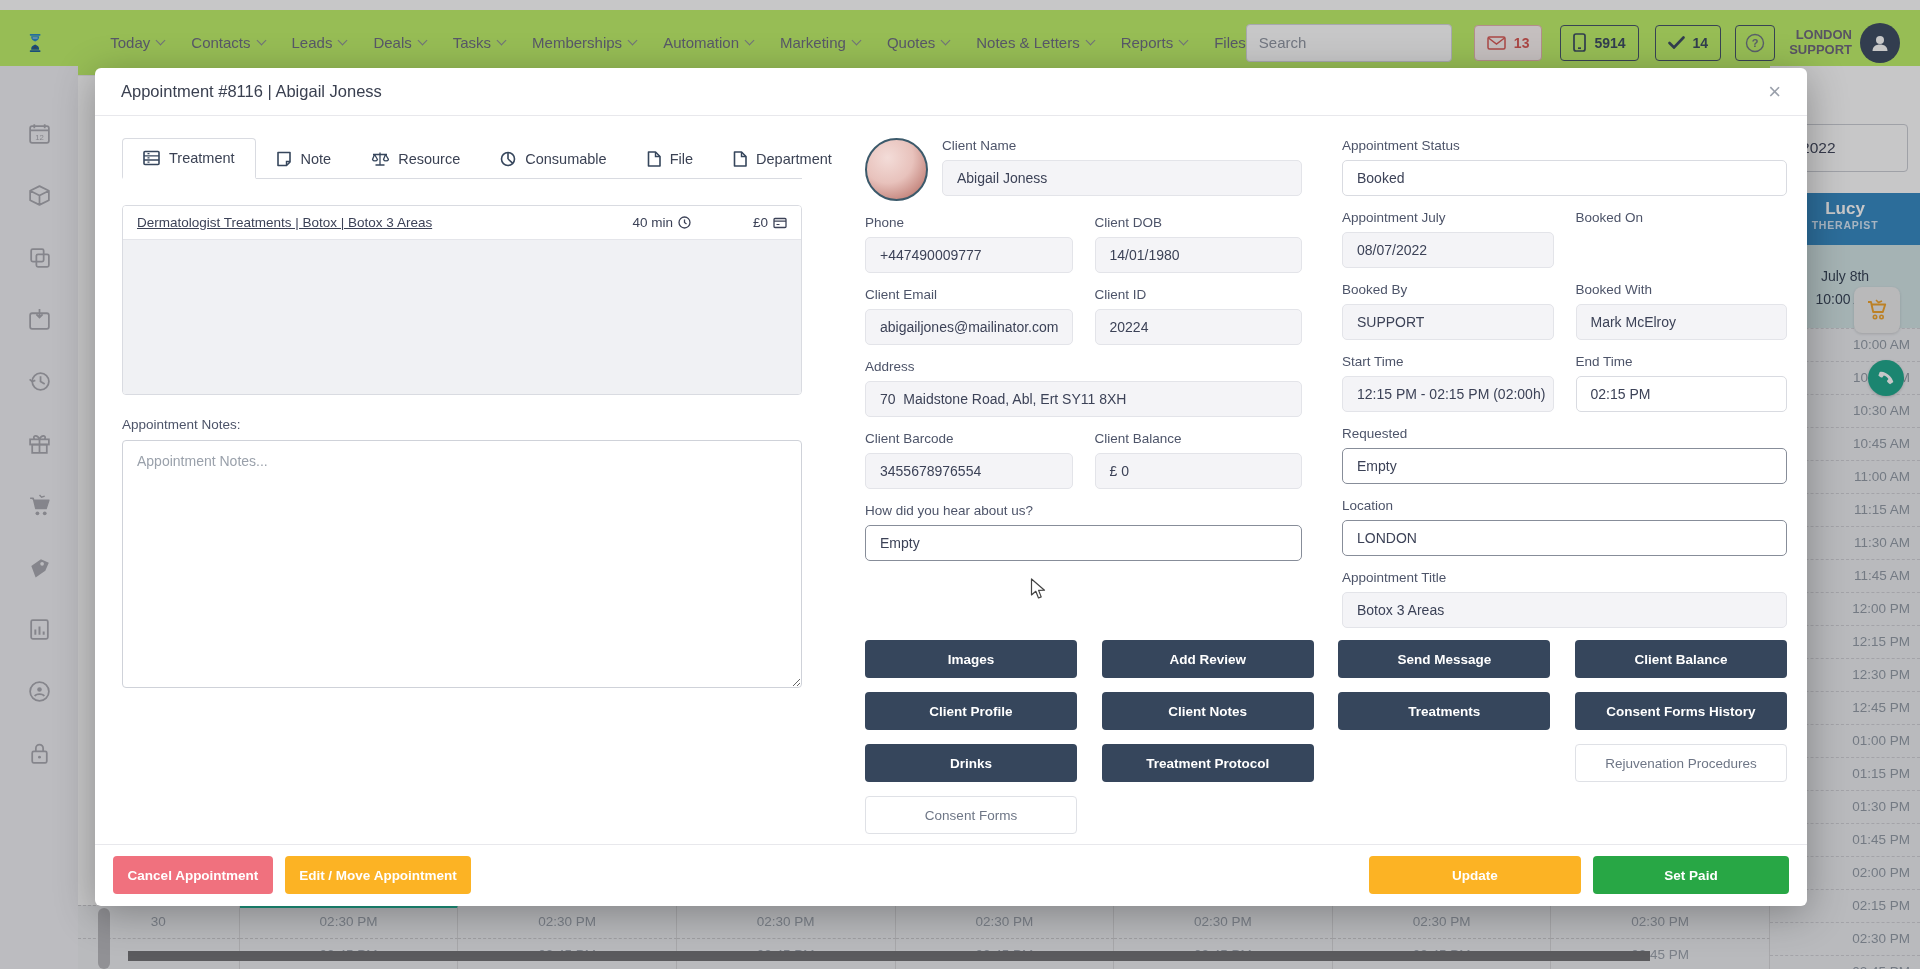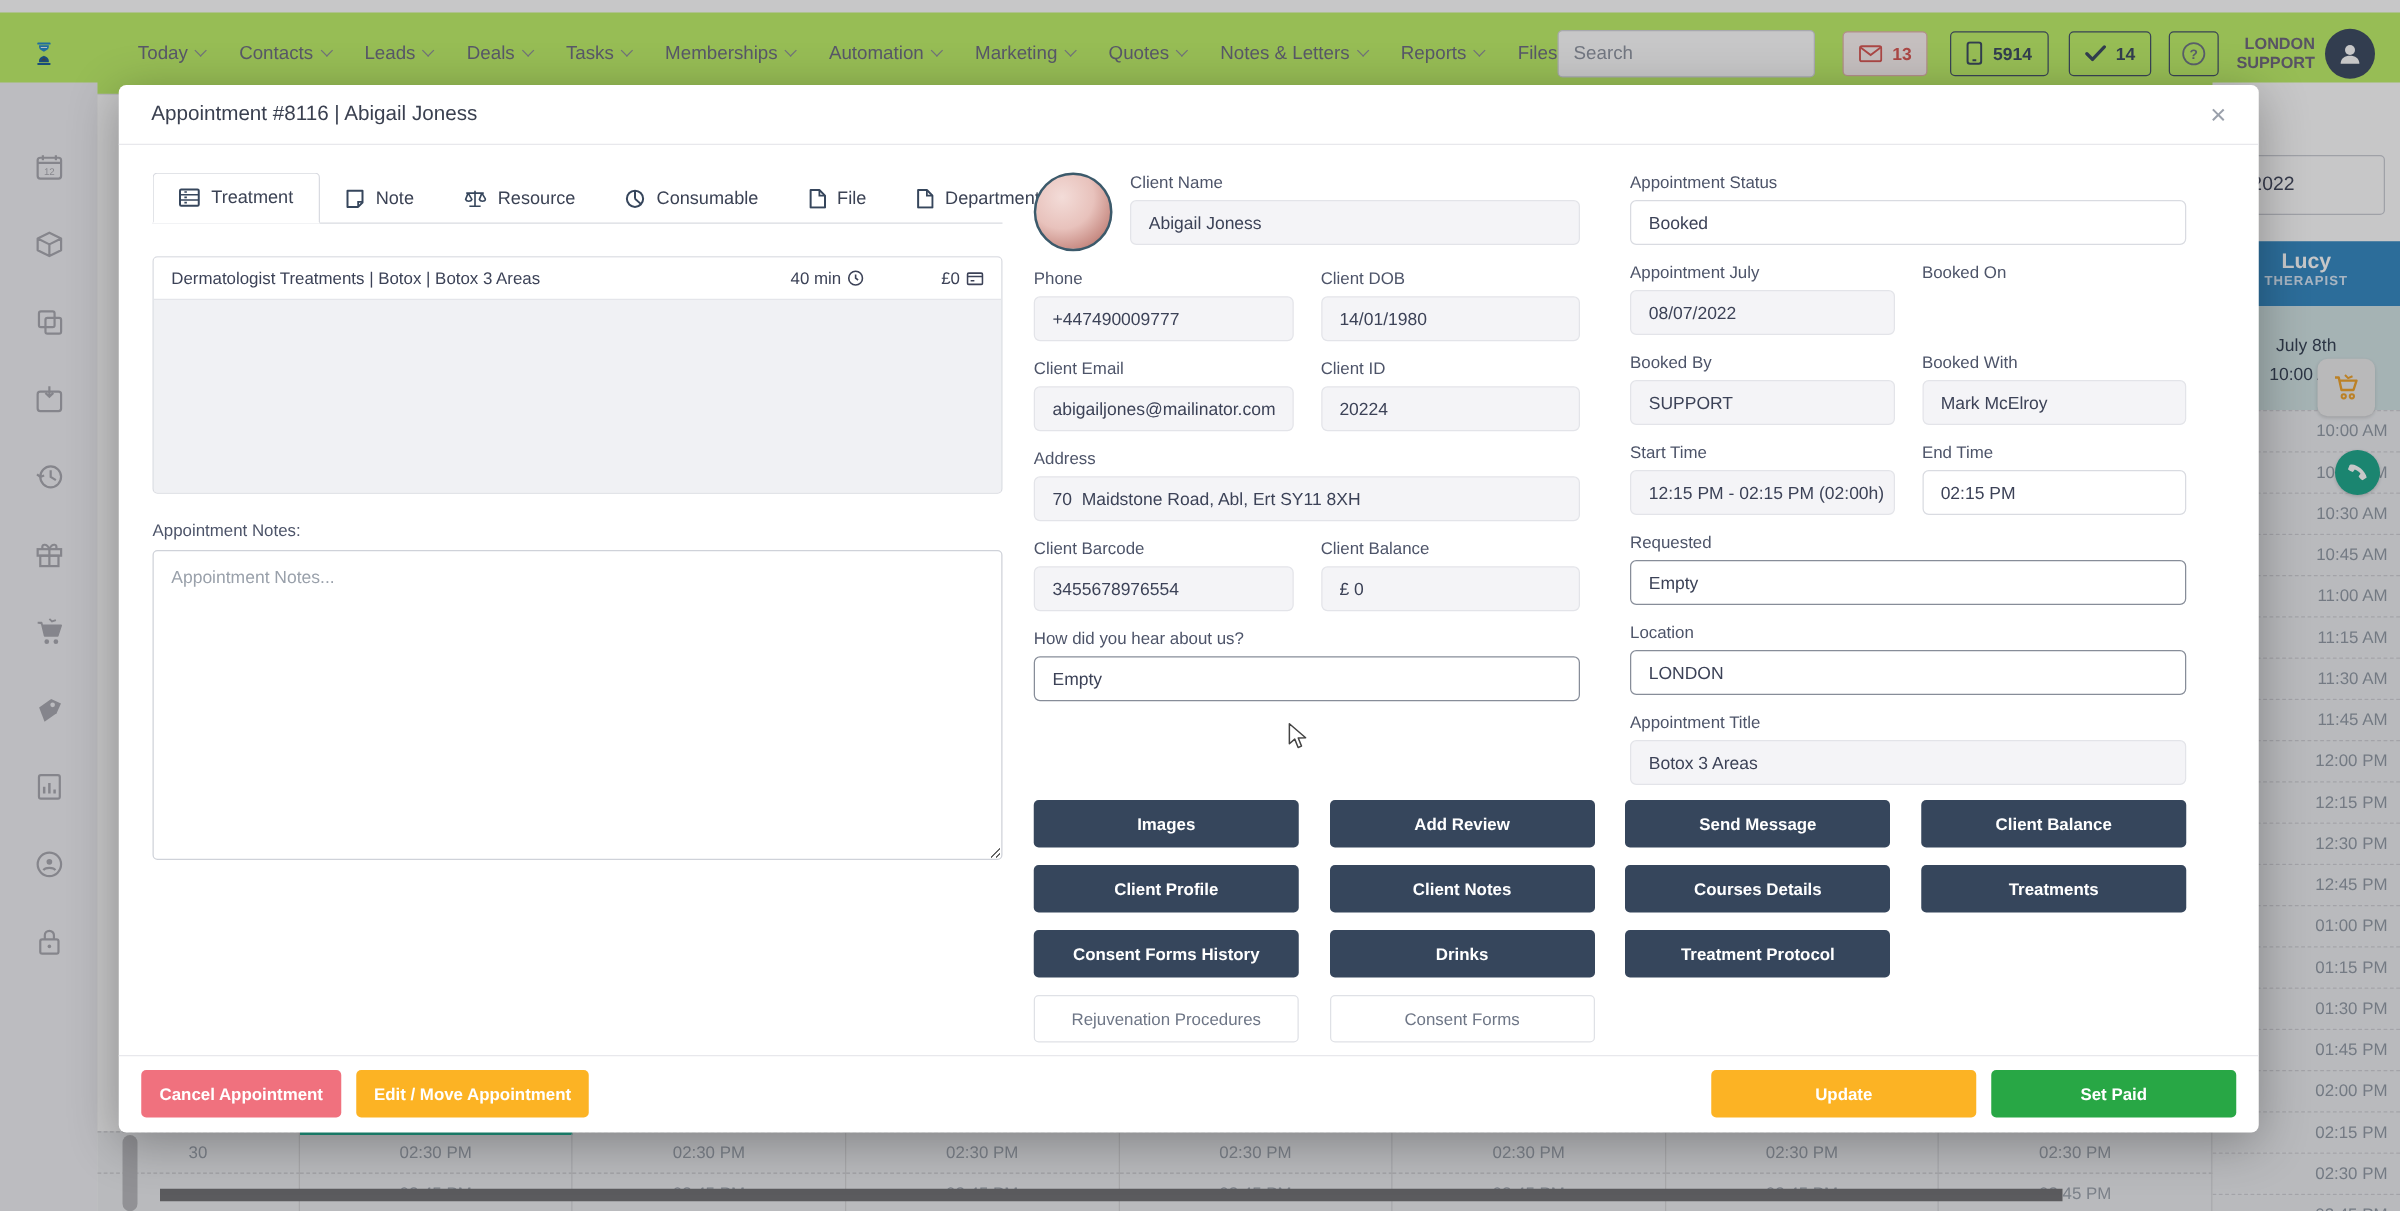--- a/index.html
+++ b/index.html
@@ -91,31 +91,31 @@
 
   
   .col-left { width:680px; flex:none; }
   .tabs { display:flex; align-items:flex-end; border-bottom:1px solid #d9dbe1; }
   .tab { display:flex; align-items:center; gap:9px; font-size:14.5px; color:#3b4254;
          padding:11px 20px; cursor:pointer; white-space:nowrap; }
   .tab.active { border:1px solid #d9dbe1; border-bottom:2px solid #fff; border-radius:4px 4px 0 0; margin-bottom:-1px; }
   .treat-box { margin-top:26px; border:1px solid #d9dbe1; border-radius:4px; height:190px; overflow:hidden; }
   .treat-row { display:flex; align-items:center; height:34px; padding:0 14px; background:#fff;
                border-bottom:1px solid #e4e5ea; font-size:13.5px; color:#3c4257; cursor:pointer; }
-  .treat-row .nm { flex:1; }
+  .treat-row .nm { flex:1;text-decoration:underline; }
   .treat-row .dur { display:flex; align-items:center; gap:5px; }
   .treat-row .pr { display:flex; align-items:center; gap:5px; margin-left:62px; }
   .treat-rest { height:156px; background:#f0f1f4; }
   .notes-label { margin-top:22px; font-size:13.5px; color:#4d5469; }
   .notes-area { margin-top:8px; width:680px; height:248px; border:1px solid #cfd2d9; border-radius:4px;
                 padding:12px 14px; font-size:14px; color:#3c4257; font-family:inherit; resize:vertical; outline:none; }
   .notes-area::placeholder { color:#9aa1ab; }
 
   
-  .right-pane { margin-left:25px; width:922px; flex:none; }
+  .right-pane { margin-left:63px; width:922px; flex:none; }
   .panes { display:flex; }
   .col-mid { width:437px; flex:none; }
   .col-apt { width:445px; flex:none; margin-left:40px; }
   .lbl { font-size:13.5px; color:#4d5469; margin:14px 0 7px; }
   .lbl.first { margin-top:0; }
   .field { height:36px; border-radius:5px; font-size:14px; color:#3c4257; line-height:34px;
            padding:0 14px; white-space:pre; overflow:hidden; }
   .f-gray { background:#f4f4f7; border:1px solid #e3e4e9; }
   .f-white { background:#fff; border:1px solid #d9dbe1; }
   .f-select { background:#fff; border:1px solid #878d99; cursor:pointer; }
@@ -546,21 +546,20 @@
           </div>
         </div>
 
         <div class="actions">
           <button class="act">Images</button>
           <button class="act">Add Review</button>
           <button class="act">Send Message</button>
           <button class="act">Client Balance</button>
           <button class="act">Client Profile</button>
           <button class="act">Client Notes</button>
-          <button class="act">Courses Details</button>
           <button class="act">Treatments</button>
           <button class="act">Consent Forms History</button>
           <button class="act">Drinks</button>
           <button class="act">Treatment Protocol</button>
           <span></span>
           <button class="act act-outline">Rejuvenation Procedures</button>
           <button class="act act-outline">Consent Forms</button>
         </div>
       </div>
     </div>

